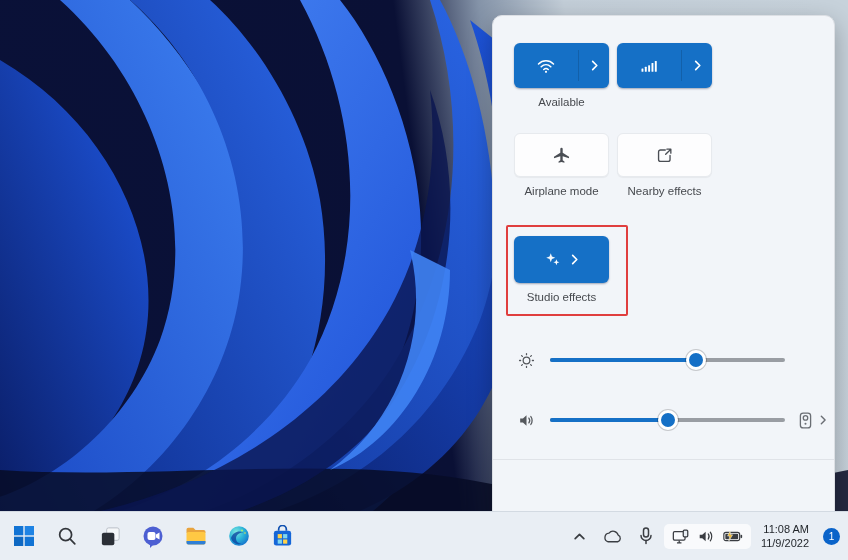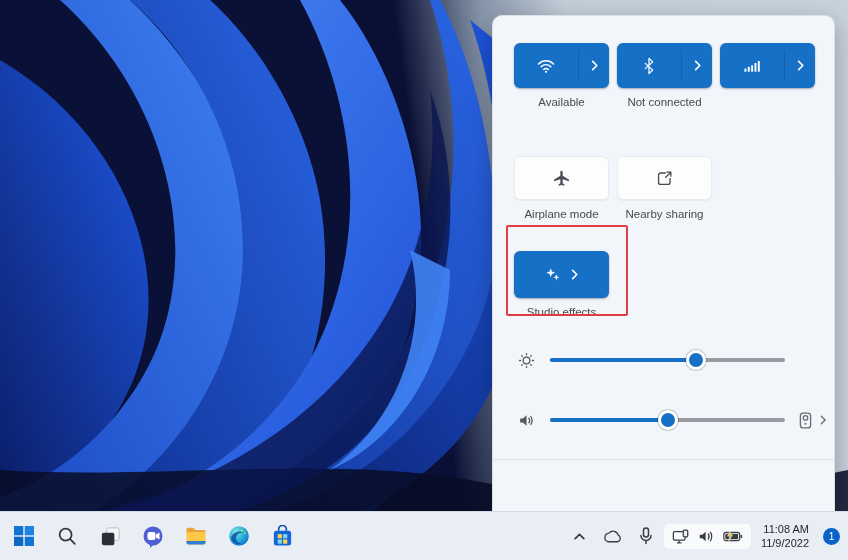--- a/index.html
+++ b/index.html
@@ -9,21 +9,21 @@
   
   .wallpaper{position:absolute;left:0;top:0;width:848px;height:519px;}
   .wallpaper svg{display:block;}
 
   
   .panel{position:absolute;left:492px;top:15px;width:343px;height:523px;
     background:#f2f5f9;border-radius:10px;border:1px solid #dcdfe4;
     box-shadow:0 8px 24px rgba(0,0,0,.28);box-sizing:border-box;text-decoration:underline;}
   .tile-grid{position:absolute;left:21px;width:301px;display:grid;
     grid-template-columns:95px 95px 95px;column-gap:8px;}
-  .row1{top:27px;} .row2{top:140px;} .row3{top:235px;}
+  .row1{top:27px;} .row2{top:117px;} .row3{top:220px;}
   .tile{height:45px;border-radius:6px;display:flex;align-items:center;justify-content:center;
     position:relative;cursor:pointer;}
   .tile.blue{background:var(--accent,#1570c6);box-shadow:0 1px 2px rgba(0,20,60,.35);}
   .tile.white{background:#fdfdfe;border:1px solid #e7eaee;box-shadow:0 1px 1px rgba(0,0,0,.05);height:42px;}
   .tile .t-icon{display:flex;align-items:center;justify-content:center;}
   .tile.blue .split{position:absolute;right:30px;top:7px;bottom:7px;width:1px;background:rgba(0,0,0,.14);}
   .tile.blue .t-icon{position:absolute;left:0;width:64px;}
   .tile.blue .chev{position:absolute;right:0;width:30px;display:flex;align-items:center;justify-content:center;}
   .tile-label{margin-top:7px;font-size:11.5px;line-height:1.3;color:#46494e;text-align:center;}
   .cell{display:flex;flex-direction:column;align-items:stretch;}
@@ -130,36 +130,20 @@
             <svg width="11" height="11" viewBox="0 0 12 12" fill="none" stroke="#fff" stroke-width="1.8" stroke-linecap="round" stroke-linejoin="round">
                 <path d="M4 1.5 L 8.5 6 L 4 10.5"></path>
               </svg>
             </span>
         </div>
         <div class="tile-label">Available</div>
       </div>
       <div class="cell">
         <div class="tile blue">
           <span class="t-icon">
-            <svg width="18" height="18" viewBox="0 0 24 24" fill="none" stroke="#fff" stroke-width="1.7" stroke-linecap="round" stroke-linejoin="round">
-              <path d="M12 2 L12 22 L17 17.5 L7 8.5 M12 2 L17 6.5 L7 15.5"></path>
-            </svg>
-            </span>
-          <span class="split"></span>
-          <span class="chev">
-            <svg width="11" height="11" viewBox="0 0 12 12" fill="none" stroke="#fff" stroke-width="1.8" stroke-linecap="round" stroke-linejoin="round">
-                <path d="M4 1.5 L 8.5 6 L 4 10.5"></path>
-              </svg>
-            </span>
-        </div>
-        <div class="tile-label">Not connected</div>
-      </div>
-      <div class="cell">
-        <div class="tile blue">
-          <span class="t-icon">
             <svg width="20" height="20" viewBox="0 0 24 24" fill="#fff">
               <rect x="3" y="15" width="2.3" height="4" rx="0.6"></rect>
                 <rect x="7" y="13" width="2.3" height="6" rx="0.6"></rect>
               <rect x="11" y="11" width="2.3" height="8" rx="0.6"></rect>
                 <rect x="15" y="8.5" width="2.3" height="10.5" rx="0.6"></rect>
               <rect x="19" y="6" width="2.3" height="13" rx="0.6"></rect>
             </svg>
             </span>
           <span class="split"></span>
           <span class="chev">
@@ -184,21 +168,21 @@
       </div>
       <div class="cell">
         <div class="tile white">
           <span class="t-icon">
             <svg width="19" height="19" viewBox="0 0 24 24" fill="none" stroke="#4a4e54" stroke-width="1.7" stroke-linecap="round" stroke-linejoin="round">
               <path d="M13 5 H7 a2.5 2.5 0 0 0 -2.5 2.5 V17 a2.5 2.5 0 0 0 2.5 2.5 h9.5 A2.5 2.5 0 0 0 19 17 v-5"></path>
               <path d="M13.5 10.5 L20 4 M15 4 h5 v5"></path>
             </svg>
             </span>
         </div>
-        <div class="tile-label">Nearby sharing</div>
+        <div class="tile-label">Nearby effects</div>
       </div>
     </div>
 
     <div class="tile-grid row3">
       <div class="cell">
         <div class="tile blue tile3">
           <span class="t-icon" style="position:static;width:auto;gap:7px;">
             <svg width="18" height="18" viewBox="0 0 24 24" fill="#fff">
               <path d="M9 3 L10.6 7.4 L15 9 L10.6 10.6 L9 15 L7.4 10.6 L3 9 L7.4 7.4 Z" opacity="0.95"></path>
               <path d="M16.5 11 L17.6 14 L20.5 15 L17.6 16 L16.5 19 L15.4 16 L12.5 15 L15.4 14 Z"></path>

